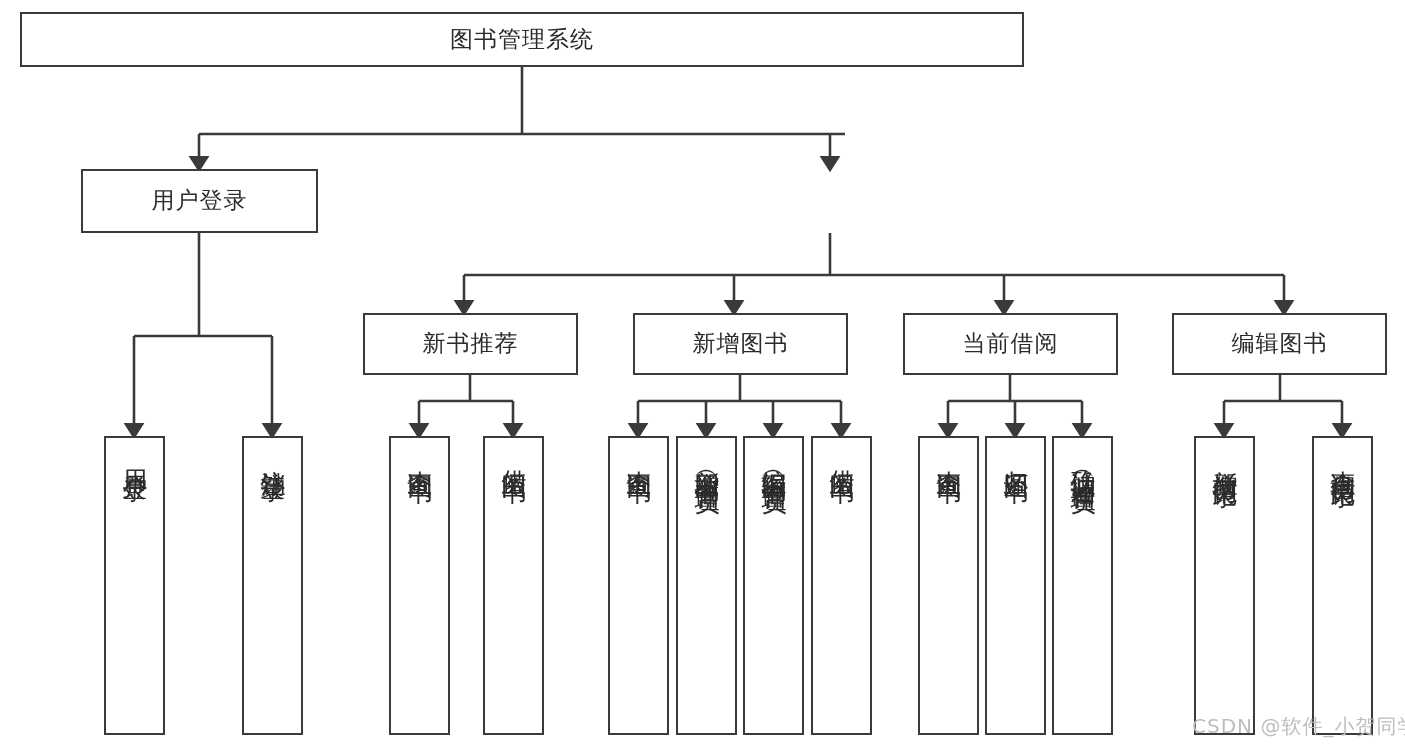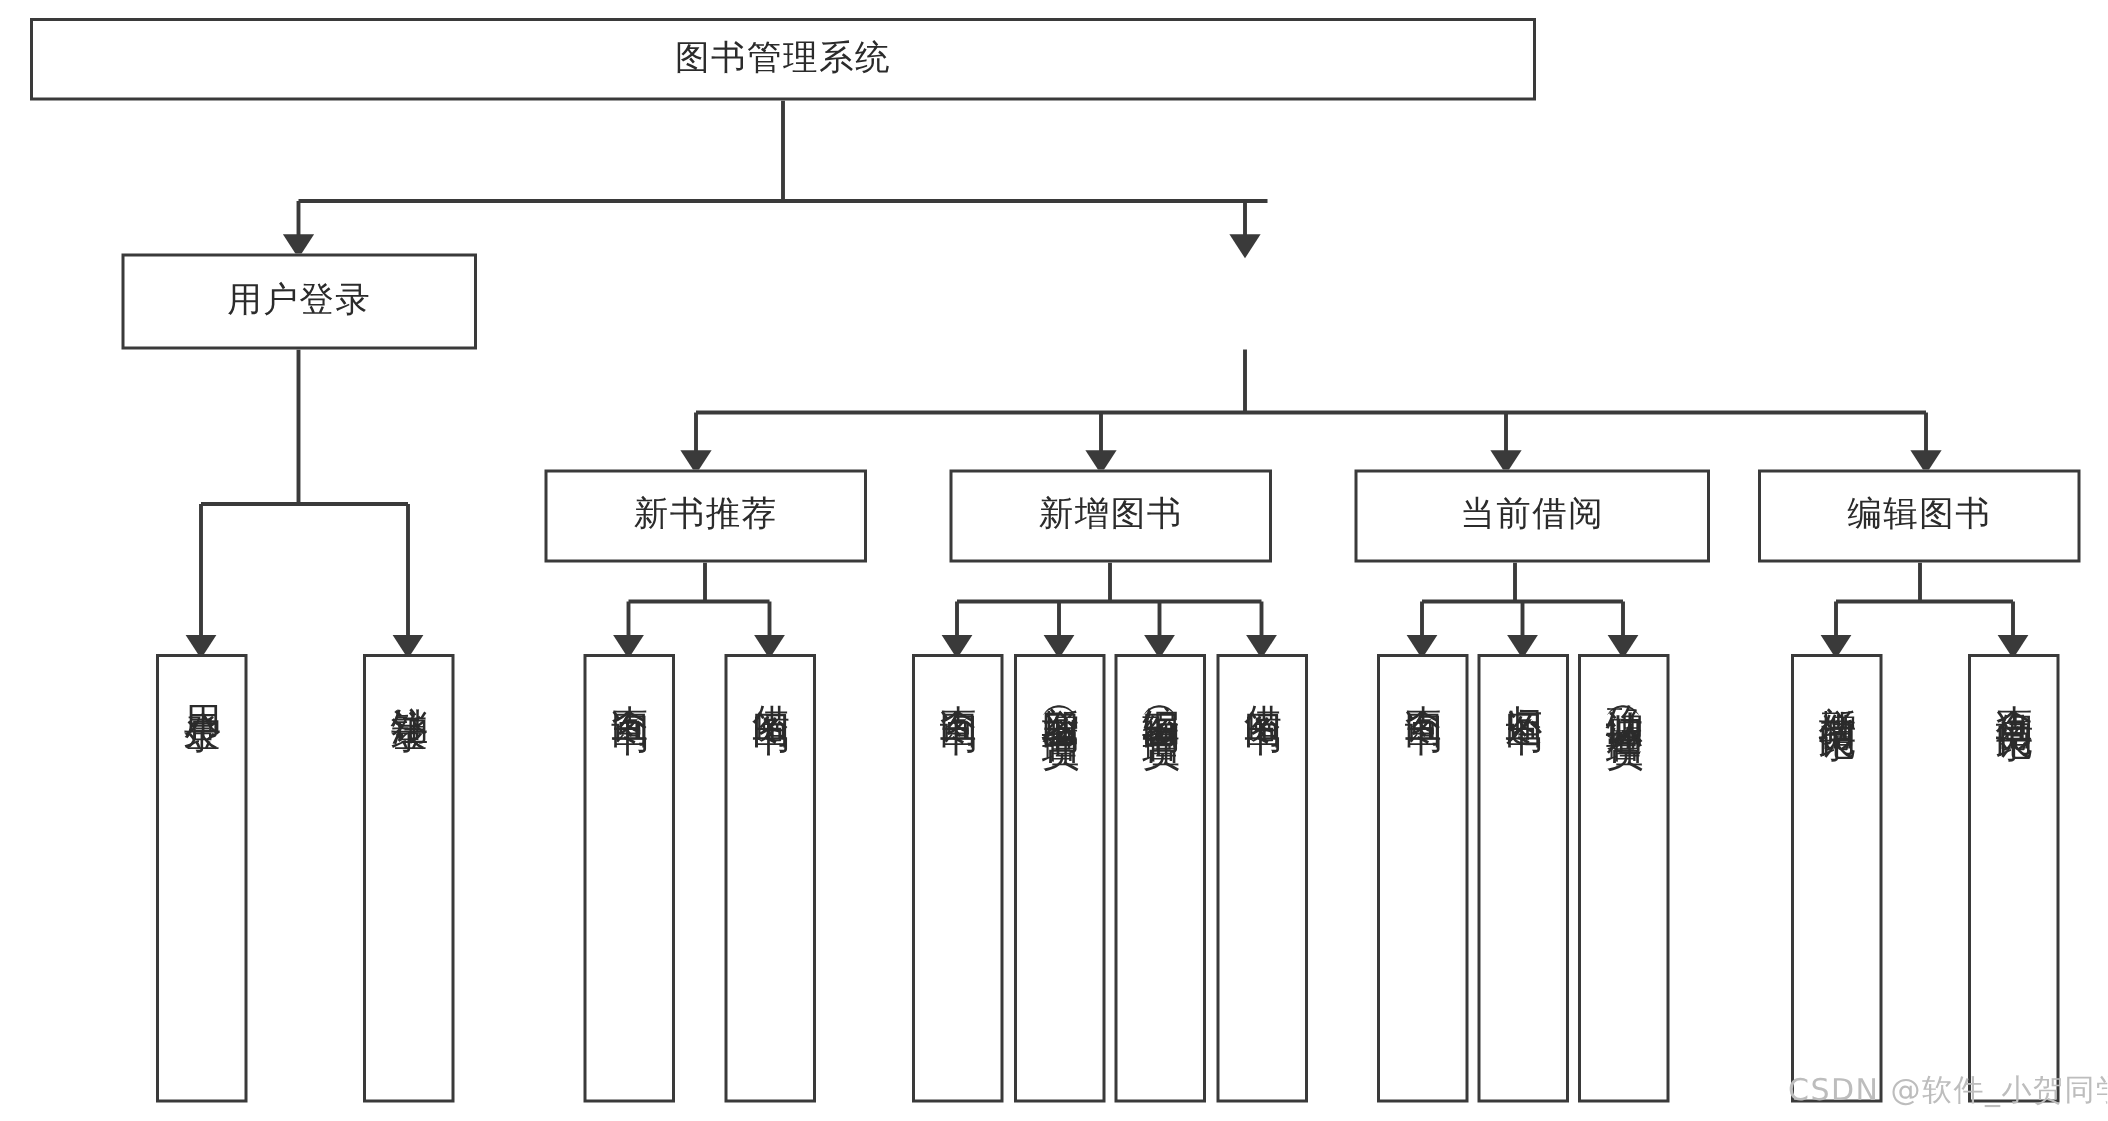--- a/index.html
+++ b/index.html
@@ -131,21 +131,21 @@
   <div class="node horizontal" style="left:81px; top:169px; width:237px; height:64px;">
     <span class="label">用户登录</span>
   </div>
 
   <div class="node horizontal" style="left:363px; top:313px; width:215px; height:62px;">
     <span class="label">新书推荐</span>
   </div>
   <div class="node horizontal" style="left:633px; top:313px; width:215px; height:62px;">
     <span class="label">新增图书</span>
   </div>
-  <div class="node horizontal" style="left:903px; top:313px; width:237px; height:62px;">
+  <div class="node horizontal" style="left:903px; top:313px; width:215px; height:62px;">
     <span class="label">当前借阅</span>
   </div>
   <div class="node horizontal" style="left:1172px; top:313px; width:215px; height:62px;">
     <span class="label">编辑图书</span>
   </div>
 
   <div class="node vertical" style="left:104px; top:436px; width:61px; height:299px;">
     <span class="label">用户登录</span>
   </div>
   <div class="node vertical" style="left:242px; top:436px; width:61px; height:299px;">

